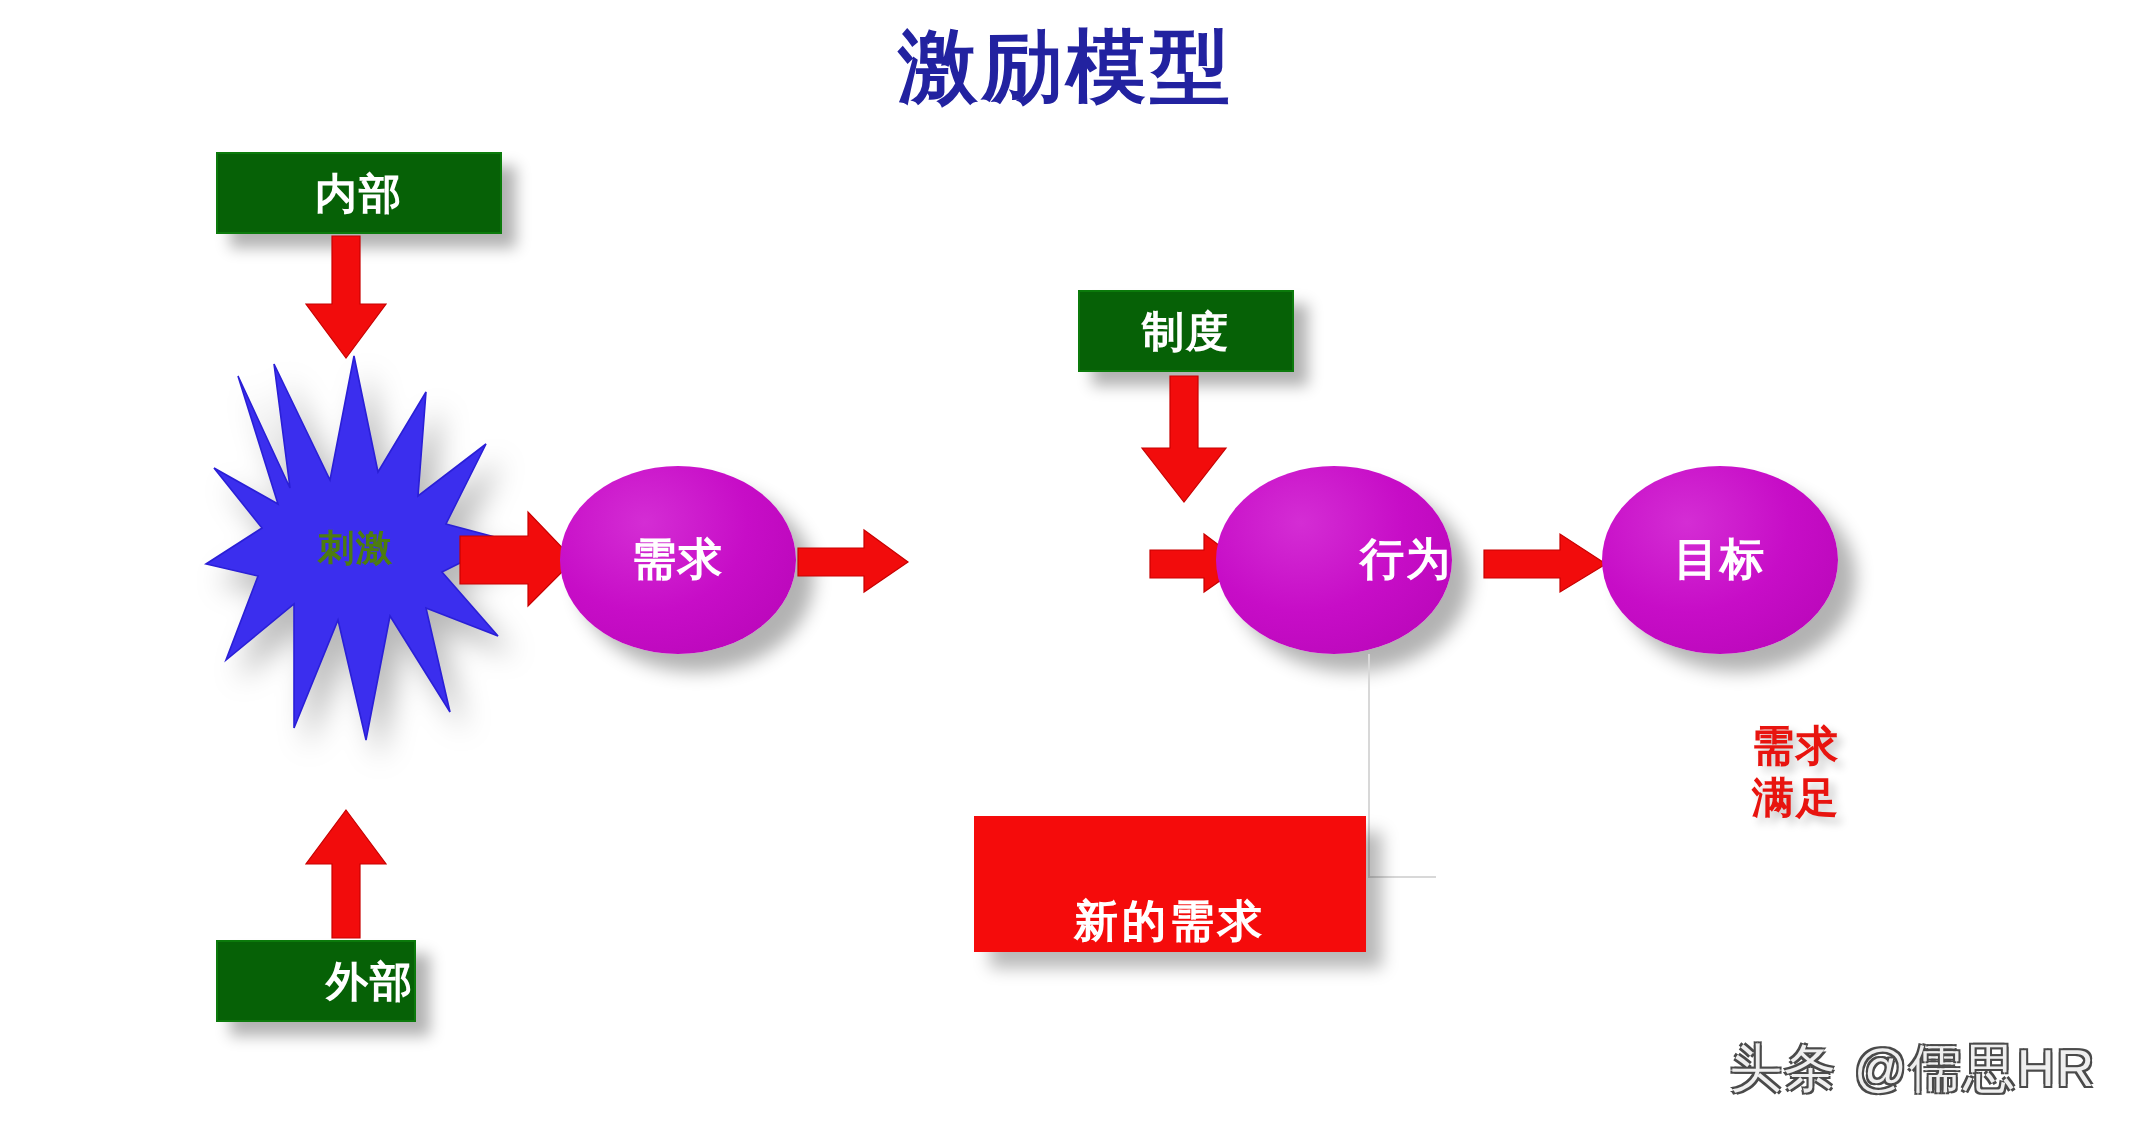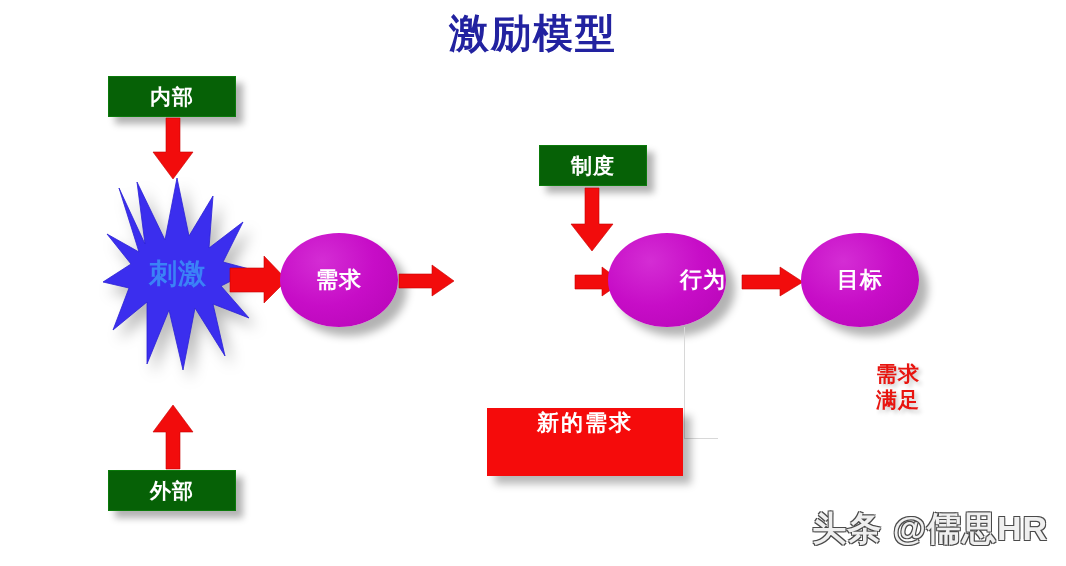--- a/index.html
+++ b/index.html
@@ -44,30 +44,30 @@
     align-items: center;
     justify-content: center;
     color: #ffffff;
     font-weight: bold;
     font-size: 21px;
     letter-spacing: 1px;
     box-shadow: 7px 7px 7px rgba(0,0,0,0.30);
     box-sizing: border-box;
     white-space: nowrap;
   }
-  #box-internal { left: 108px; top: 76px;  width: 128px; height: 41px; }
-  #box-external { left: 108px; top: 470px; width: 128px; height: 41px; }
+  #box-internal { left: 108px; top: 76px;  width: 143px; height: 41px; }
+  #box-external { left: 108px; top: 470px; width: 100px; height: 41px; justify-content: flex-end; }
   #box-system   { left: 539px; top: 145px; width: 108px; height: 41px; text-align: center; }
 
   
   .red-box {
     position: absolute;
     background: #F50B0B;
     display: flex;
-    align-items: flex-start;
+    align-items: flex-end;
     justify-content: center;
     color: #ffffff;
     font-weight: bold;
     font-size: 22px;
     letter-spacing: 2px;
     box-shadow: 8px 8px 8px rgba(0,0,0,0.28);
     box-sizing: border-box;
     white-space: nowrap;
   }
   #box-new-demand { left: 487px; top: 408px; width: 196px; height: 68px; }
@@ -104,23 +104,23 @@
     height: 192px;
   }
   #burst svg { display: block; width: 100%; height: 100%; overflow: visible; }
   #burst .burst-label {
     position: absolute;
     left: 0; top: 0;
     width: 150px; height: 192px;
     display: flex;
     align-items: center;
     justify-content: center;
-    color: #3b82f6;
-    font-weight: bold;
-    font-size: 28px;
+    color: #4d7c0f;
+    font-weight: bold;
+    font-size: 18px;
     letter-spacing: 1px;
     pointer-events: none;
     white-space: nowrap;
   }
 
   
   .arrow {
     position: absolute;
   }
   .arrow svg { display: block; overflow: visible; }
@@ -163,22 +163,22 @@
     letter-spacing: 1px;
     text-shadow: 3px 3px 4px rgba(0,0,0,0.22);
     white-space: nowrap;
   }
 
   
   #watermark {
     position: absolute;
     right: 18px;
     bottom: 14px;
-    font-size: 34px;
-    font-weight: bold;
+    font-size: 26px;
+    font-weight: normal;
     color: #efefef;
     letter-spacing: 1px;
     text-shadow:
        1px 1px 0 #4a4a4a,
       -1px -1px 0 #4a4a4a,
        1px -1px 0 #4a4a4a,
       -1px 1px 0 #4a4a4a;
     white-space: nowrap;
     user-select: none;
     text-align: center;

